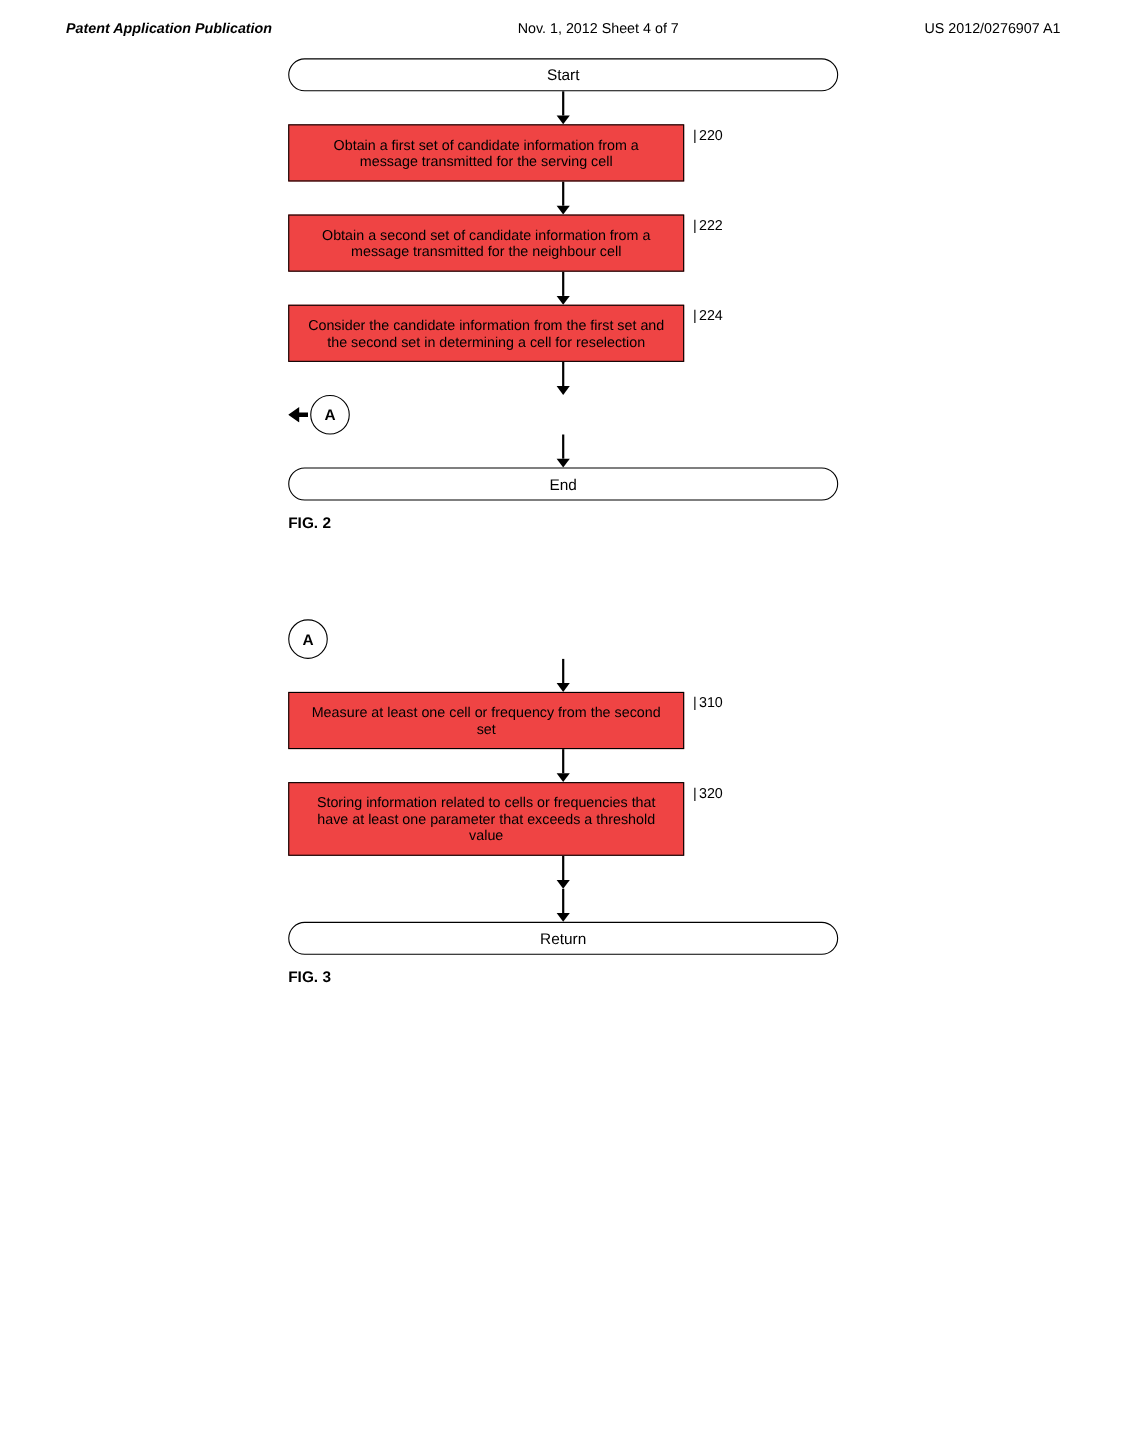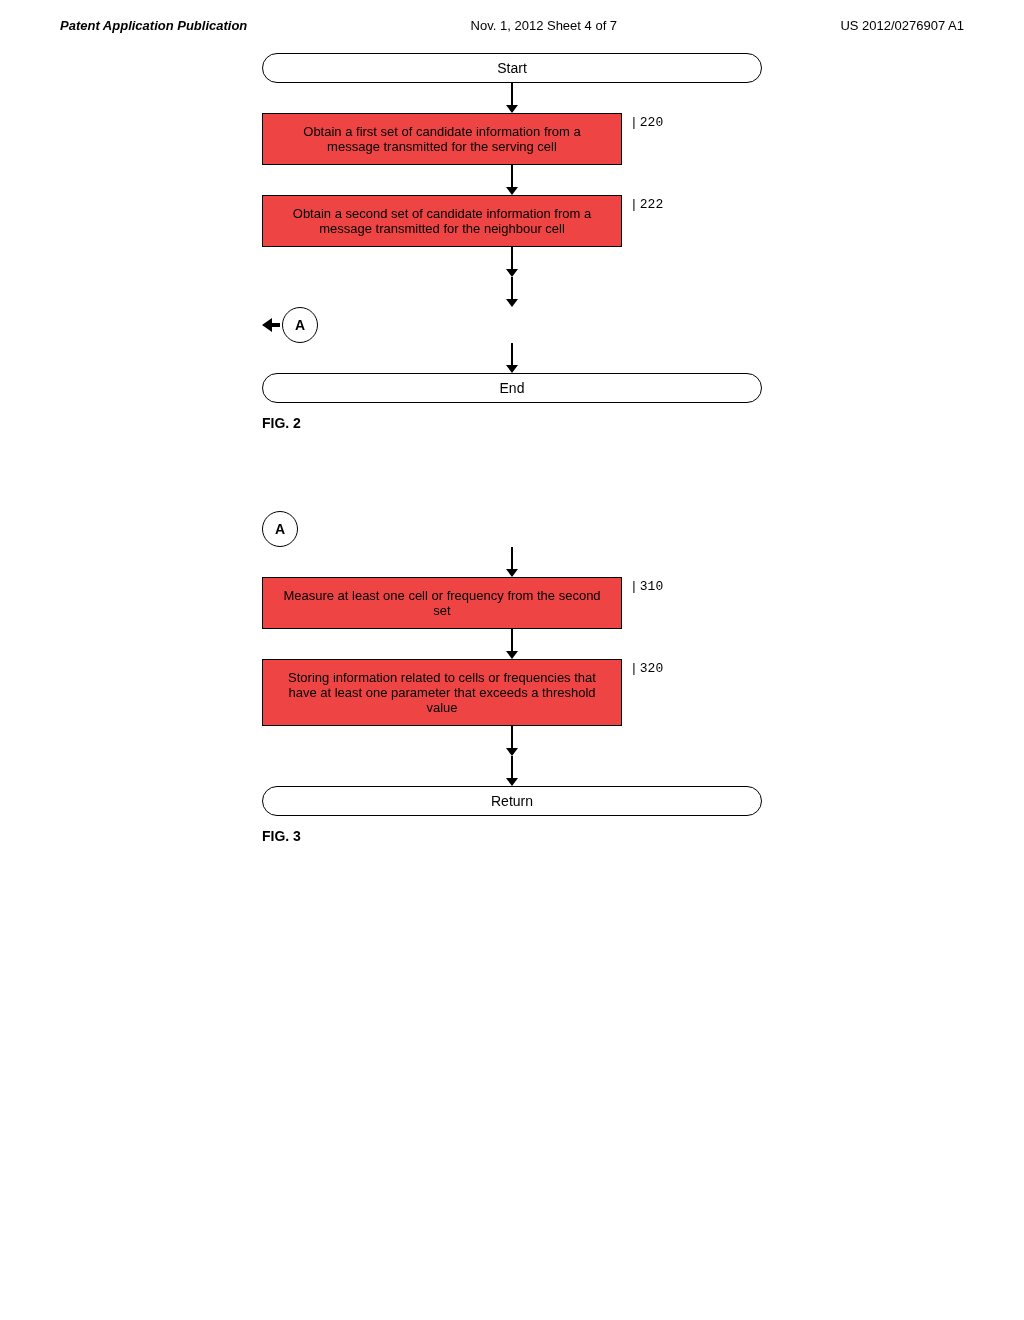--- a/index.html
+++ b/index.html
@@ -67,21 +67,20 @@
       align-items: center;
       position: relative;
     }
 
     .step-label {
       font-size: 13px;
       margin-left: 8px;
       white-space: nowrap;
       align-self: flex-start;
       padding-top: 2px;
-      font-family: Liberation Mono, monospace;
     }
 
     .step-label::before {
       content: '|';
       margin-right: 2px;
     }
 
     
     .arrow-down {
       display: flex;
@@ -164,20 +163,26 @@
 
     <div class="step-wrapper">
       <div class="process">
         <span>Obtain a second set of candidate information from a message transmitted for the neighbour cell</span>
       </div>
       <span class="step-label">222</span>
     </div>
 
     <div class="arrow-down"></div>
 
+    <div class="step-wrapper">
+      <div class="process">
+        <span>Consider the candidate information from the first set and the second set in determining a cell for reselection</span>
+      </div>
+      <span class="step-label">224</span>
+    </div>
 
     <div class="arrow-down"></div>
 
     <div style="display:flex; align-items:center; gap:0;">
 
       <div style="display:flex; align-items:center; margin-right:2px;">
         <svg width="18" height="14" viewBox="0 0 18 14">
           <polygon points="0,7 10,0 10,5 18,5 18,9 10,9 10,14" fill="#000"></polygon>
         </svg>
       </div>

